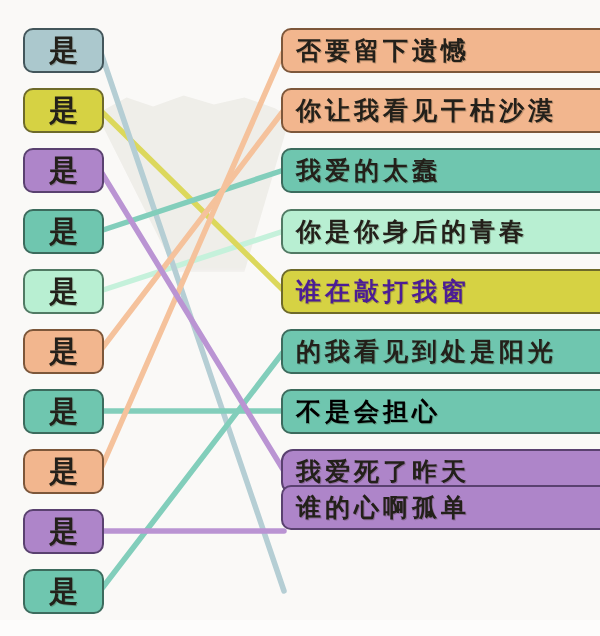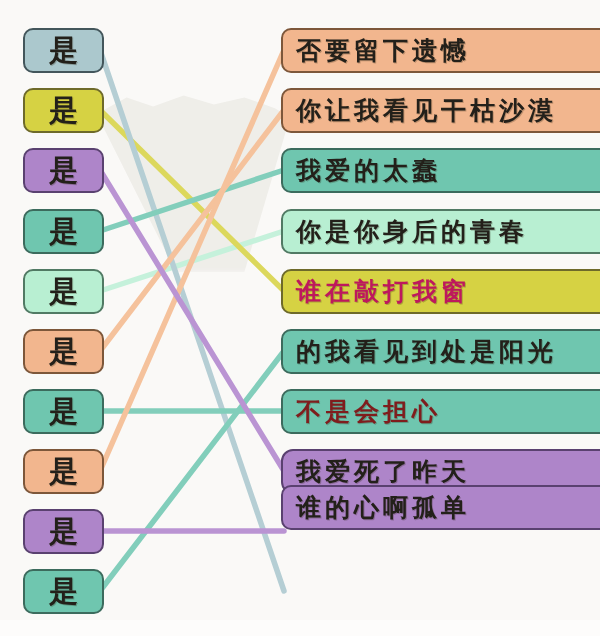--- a/index.html
+++ b/index.html
@@ -89,27 +89,27 @@
   <div class="card right-card" style="top: 88px; background: rgb(242, 182, 142); border-color: rgb(125, 87, 58); text-align: right;">
     <span class="phrase" style="color: rgb(35, 32, 26);">你让我看见干枯沙漠</span>
   </div>
   <div class="card right-card" style="top: 148px; background: rgb(111, 198, 175); border-color: rgb(60, 107, 93); text-align: right;">
     <span class="phrase" style="color: rgb(35, 32, 26);">我爱的太蠢</span>
   </div>
   <div class="card right-card" style="top: 209px; background: rgb(184, 239, 210); border-color: rgb(81, 122, 100);">
     <span class="phrase" style="color: rgb(35, 32, 26);">你是你身后的青春</span>
   </div>
   <div class="card right-card" style="top: 269px; background: rgb(214, 210, 67); border-color: rgb(110, 106, 42);">
-    <span class="phrase" style="color: #be185d; text-align: right;">谁在敲打我窗</span>
+    <span class="phrase" style="color: #4c1d95; text-align: right;">谁在敲打我窗</span>
   </div>
   <div class="card right-card" style="top: 329px; background: rgb(111, 198, 175); border-color: rgb(60, 107, 93);">
     <span class="phrase" style="color: rgb(35, 32, 26);">的我看见到处是阳光</span>
   </div>
   <div class="card right-card" style="top: 389px; background: rgb(111, 198, 175); border-color: rgb(60, 107, 93);">
-    <span class="phrase" style="color: #7f1d1d;">不是会担心</span>
+    <span class="phrase" style="color: #000000;">不是会担心</span>
   </div>
   <div class="card right-card" style="top: 449px; background: rgb(174, 133, 201); border-color: rgb(90, 65, 112); border-radius: 12px;">
     <span class="phrase" style="color: rgb(35, 32, 26);">我爱死了昨天</span>
   </div>
   <div class="card right-card" style="top: 485px; background: rgb(174, 133, 201); border-color: rgb(90, 65, 112);">
     <span class="phrase" style="color: rgb(35, 32, 26);">谁的心啊孤单</span>
   </div>
 </div>
 
 </body></html>

